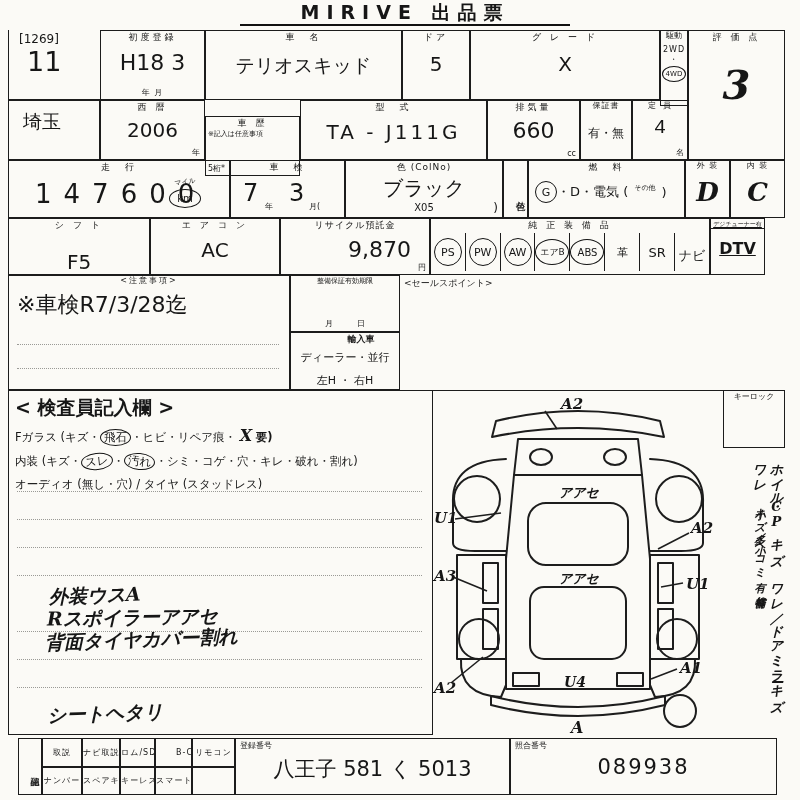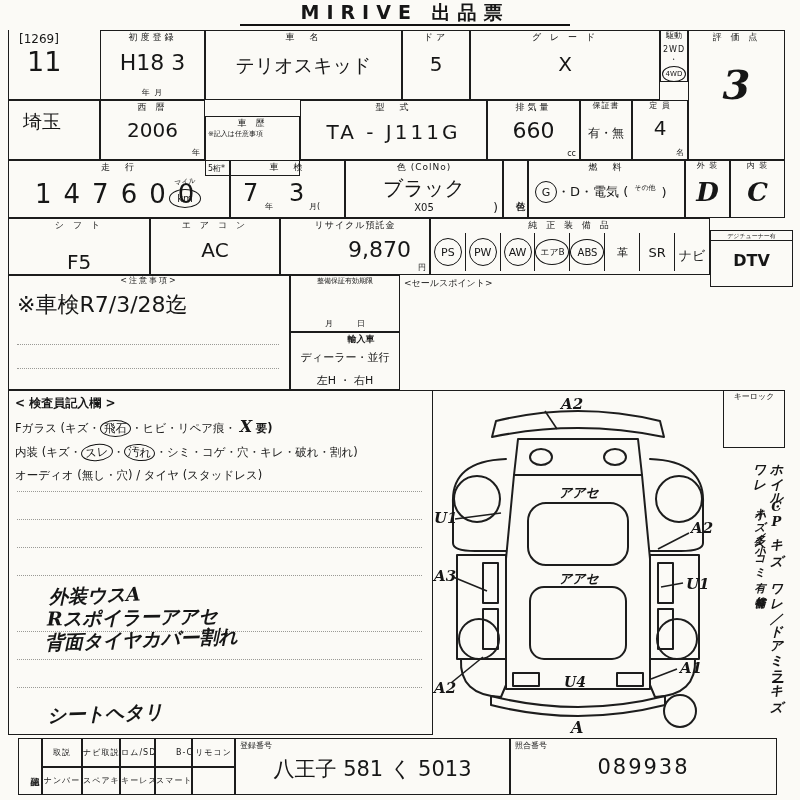--- a/index.html
+++ b/index.html
@@ -49,21 +49,21 @@
   <div class="box" style="left:402px;top:30px;width:68px;height:70px;">
     <div class="lbl">ドア</div>
     <div class="val" style="margin-top:10px;">5</div>
   </div>
 
   <div class="box" style="left:470px;top:30px;width:190px;height:70px;">
     <div class="lbl">グ レ ー ド</div>
     <div class="val" style="margin-top:10px;">X</div>
   </div>
 
-  <div class="box" style="left:660px;top:30px;width:28px;height:52px;">
+  <div class="box" style="left:660px;top:30px;width:28px;height:76px;">
     <div class="lbl2" style="letter-spacing:0;">駆動</div>
     <div class="lbl2" style="margin-top:4px;">2WD</div>
     <div class="lbl2">・</div>
     <div style="margin:1px auto 0;width:22px;height:14px;border:1.5px solid #141414;border-radius:50%;display:flex;align-items:center;justify-content:center;font-size:7px;">4WD</div>
   </div>
 
   <div class="box" style="left:688px;top:30px;width:97px;height:130px;">
     <div class="lbl">評 価 点</div>
     <div class="hand" style="text-align:center;margin-top:18px;font-size:40px;">3</div>
   </div>
@@ -92,21 +92,21 @@
     <div class="lbl">排気量</div>
     <div class="val" style="margin-top:6px;font-size:22px;">660</div>
     <div class="vs" style="position:absolute;right:3px;bottom:1px;">cc</div>
   </div>
 
   <div class="box" style="left:580px;top:100px;width:52px;height:60px;">
     <div class="lbl2">保証書</div>
     <div style="text-align:center;margin-top:14px;font-size:12px;">有・無</div>
   </div>
 
-  <div class="box" style="left:632px;top:100px;width:56px;height:60px;">
+  <div class="box" style="left:632px;top:100px;width:56px;height:60px;font-family:Liberation Mono, monospace;">
     <div class="lbl2">定 員</div>
     <div class="val" style="margin-top:6px;">4</div>
     <div class="vs" style="position:absolute;right:3px;bottom:1px;">名</div>
   </div>
 
   <div class="box" style="left:8px;top:160px;width:222px;height:58px;">
     <div class="lbl" style="width:150px;margin:0 auto;">走　行</div>
     <div class="vs" style="position:absolute;right:4px;top:2px;">5桁*</div>
     <div style="position:absolute;left:10px;top:18px;font-size:26px;letter-spacing:12px;margin-left:16px;">147600</div>
     <div class="nob" style="right:24px;top:16px;width:40px;text-align:center;">
@@ -191,21 +191,21 @@
         </div>
       <div class="eqcell">
           <span style="font-size:13px;">SR</span>
         </div>
       <div class="eqcell">
           <span style="font-size:13px;margin-top:8px;">ナビ</span>
         </div>
     </div>
   </div>
 
-  <div class="box" style="left:710px;top:230px;width:83px;height:57px;">
+  <div class="box" style="left:710px;top:218px;width:55px;height:57px;text-decoration:underline;">
     <div style="font-size:6px;text-align:center;border-bottom:1px solid #1c1c1c;line-height:9px;">デジチューナー有</div>
     <div style="text-align:center;font-size:16px;margin-top:10px;font-weight:bold;">DTV</div>
   </div>
 
   <div class="box" style="left:8px;top:275px;width:282px;height:115px;">
     <div class="lbl2" style="letter-spacing:2px;">&lt;注意事項&gt;</div>
     <div style="font-size:22px;padding:4px 0 0 8px;">※車検R7/3/28迄</div>
     <div class="dots" style="left:8px;top:68px;width:262px;"></div>
     <div class="dots" style="left:8px;top:92px;width:262px;"></div>
   </div>
@@ -219,21 +219,21 @@
     <div style="font-size:9px;font-weight:bold;text-align:center;padding-left:32px;">輸入車</div>
     <div style="font-size:11px;text-align:center;margin-top:4px;">ディーラー・並行</div>
     <div style="font-size:11px;text-align:center;margin-top:8px;">左H ・ 右H</div>
   </div>
 
   <div class="nob" style="left:400px;top:275px;width:385px;height:115px;">
     <div style="font-size:9px;padding:2px 0 0 4px;">&lt;セールスポイント&gt;</div>
   </div>
 
   <div class="box" style="left:8px;top:390px;width:425px;height:345px;">
-    <div style="font-size:12px;font-weight:bold;padding:4px 0 0 6px;">&lt; 検査員記入欄 &gt;</div>
+    <div style="font-size:19px;font-weight:bold;padding:4px 0 0 6px;">&lt; 検査員記入欄 &gt;</div>
 
     <div style="font-size:11.5px;padding:5px 0 0 6px;white-space:nowrap;">
       <span>Fガラス (キズ・</span><span class="circ" style="padding:0 3px;height:15px;border-radius:50%;">飛石</span><span>・ヒビ・リペア痕・</span>
       <span class="hand" style="font-size:16px;">X</span>
       <span style="font-weight:bold;">要)</span>
     </div>
 
     <div style="font-size:11.5px;padding:7px 0 0 6px;white-space:nowrap;">
       <span>内装 (キズ・</span><span class="circ" style="padding:0 3px;height:15px;transform:rotate(-6deg);">スレ</span><span>・</span><span class="circ" style="padding:0 3px;height:15px;transform:rotate(5deg);">汚れ</span><span>・シミ・コゲ・穴・キレ・破れ・割れ)</span>
     </div>

